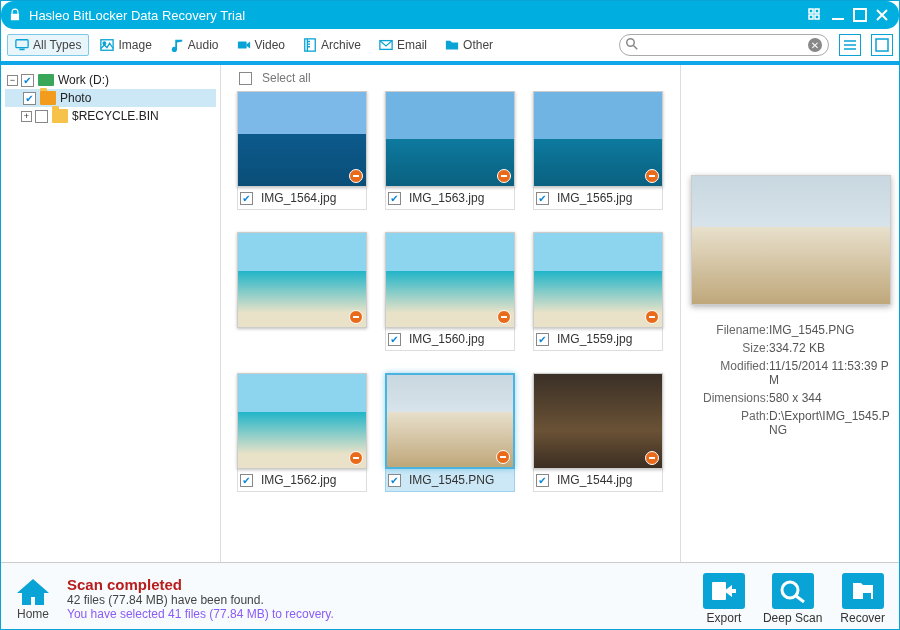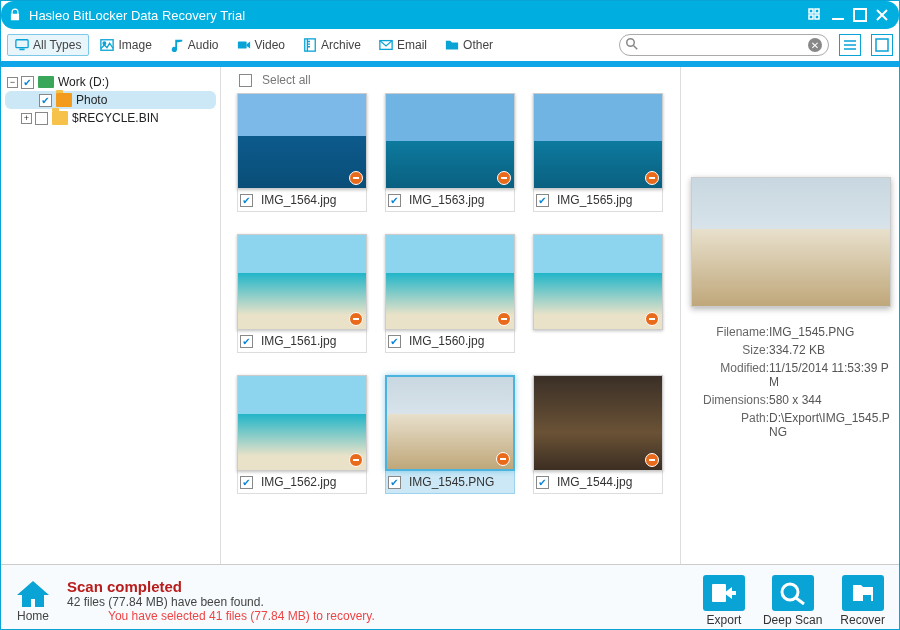--- a/index.html
+++ b/index.html
@@ -1,21 +1,21 @@
 <!DOCTYPE html>
 <html><head>
 <meta charset="utf-8">
 <style>
 * { box-sizing: border-box; margin: 0; padding: 0; }
 body { font-family: "Segoe UI", Tahoma, sans-serif; font-size: 12px; background: #fff; color: #333; width: 900px; height: 630px; overflow: hidden; border: 1px solid #0aa3d6; }
 .titlebar { background: #00aee0; color: #fff; height: 28px; display: flex; align-items: center; padding: 0 6px; border-radius: 13px; }
 .titlebar .lock { width: 16px; height: 16px; margin-right: 6px; display:flex; align-items:center; justify-content:center;}
 .titlebar .title { flex: 1; font-size: 13px; }
 .titlebar .winbtn { width: 22px; height: 22px; display: flex; align-items: center; justify-content: center; cursor: pointer; color:#fff; }
-.toolbar { height: 32px; border-bottom: 6px solid #0ea5e9; display: flex; align-items: center; padding: 16px 6px; gap: 4px; background:#fff;justify-content:center;}
+.toolbar { height: 32px; border-bottom: 4px solid #0ea5e9; display: flex; align-items: center; padding: 16px 6px; gap: 4px; background:#fff;justify-content:center;}
 .filter { display: flex; align-items: center; padding: 3px 7px; cursor: pointer; gap: 4px; color:#444; font-size:12px;}
 .filter.active { border: 1px solid #7bc8e8; background: #e8f6fc; border-radius:2px; }
 .filter .ficon { width:14px; height:14px; display:flex; align-items:center; justify-content:center; color:#0aa3d6;}
 .spacer { flex: 1; }
 .searchbox { position: relative; width: 210px; height: 22px; border: 1px solid #aaa; border-radius: 11px; display: flex; align-items: center; padding: 0 6px; }
 .searchbox input { border: none; outline: none; flex: 1; font-size: 12px; background: transparent; }
 .searchbox .sicon { color:#888; margin-right:4px; }
 .searchbox .clear { width:14px; height:14px; background:#888; border-radius:50%; color:#fff; display:flex; align-items:center; justify-content:center; font-size:10px; cursor:pointer;}
 .viewbtn { width:22px; height:22px; border:1px solid #0aa3d6; margin-left:6px; display:flex; align-items:center; justify-content:center; cursor:pointer; color:#0aa3d6;}
 .content { display: flex; height: 497px; }
@@ -45,21 +45,21 @@
 .preview-img { width:200px; height:130px; border:1px solid #ccc; box-shadow:0 2px 6px rgba(0,0,0,0.3); margin:100px 0 18px 2px; overflow:hidden; background:#dceaf3;}
 .meta-row { display:flex; font-size:12px; color:#666; margin-bottom:4px;}
 .meta-row .k { width:80px;text-align:right; }
 .meta-row .v { flex:1; color:#555; word-break:break-all;}
 .footer { height: 72px; border-top:1px solid #ccc; background:#f7fbfd; display:flex; align-items:center; padding:0 14px;}
 .home { display:flex; flex-direction:column; align-items:center; margin-right:16px; cursor:pointer; color:#444;}
 .home-icon { width:36px; height:30px; color:#0aa3d6; display:flex; align-items:center; justify-content:center;}
 .status { flex:1; }
 .status .h { font-size:15px; font-weight:600; color:#b91c1c;}
 .status .l1 { font-size:12px; color:#444;}
-.status .l2 { font-size:12px; color:#ef4444;margin-left:41px;}
+.status .l2 { font-size:12px; color:#8b5cf6;}
 .action { display:flex; flex-direction:column; align-items:center; margin-left:18px; cursor:pointer; color:#333; font-size:12px;}
 .action .aicon { width:42px; height:36px; background:#0aa3d6; border-radius:3px; display:flex; align-items:center; justify-content:center; color:#fff; margin-bottom:2px;}
 
 .sea1{background:linear-gradient(#7db9e8 0%,#7db9e8 45%,#0c5a8c 45%,#0a4e78 100%);}
 .sea2{background:linear-gradient(#6fb4e3 0%,#6fb4e3 50%,#0d7a9e 50%,#0a6080 100%);}
 .beach{background:linear-gradient(#8dd4ef 0%,#8dd4ef 40%,#1fb5c9 40%,#e9e2c8 85%,#e9e2c8 100%);}
 .yacht{background:linear-gradient(#c8d7e0 0%,#d8e3ea 40%,#e8e0cc 40%,#bfa77a 100%);}
 .interior{background:linear-gradient(#3a2f26 0%,#6a5236 60%,#3c2e22 100%);}
 </style>
 </head>
@@ -183,21 +183,21 @@
 
 <div class="content">
 
   <div class="tree">
     <div class="tree-row" style="padding-left:2px;">
       <span class="expander">−</span>
       <span class="chk checked"></span>
       <span class="drive-icon"></span>
       <span class="tree-label">Work (D:)</span>
     </div>
-    <div class="tree-row selected" style="padding-left:34px;border-radius:6px;">
+    <div class="tree-row selected" style="padding-left:18px;">
       <span class="chk checked"></span>
       <span class="folder-icon" style="background:#f29b1d;"></span>
       <span class="tree-label">Photo</span>
     </div>
     <div class="tree-row" style="padding-left:16px;">
       <span class="expander">+</span>
       <span class="chk"></span>
       <span class="folder-icon"></span>
       <span class="tree-label">$RECYCLE.BIN</span>
     </div>
@@ -237,37 +237,37 @@
                 <span class="chk checked"></span>
                 <span>IMG_1565.jpg</span>
               </div>
             </div>
           </div>
           <div class="thumbs-row">
             <div class="thumb">
               <div class="thumb-img beach">
                 <span class="badge"></span>
               </div>
-              <div class="thumb-name">
-                <span class="chk checked"></span>
-                <span>IMG_1561.jpg</span>
-              </div>
             </div>
             <div class="thumb">
               <div class="thumb-img beach">
                 <span class="badge"></span>
               </div>
               <div class="thumb-name">
                 <span class="chk checked"></span>
                 <span>IMG_1560.jpg</span>
               </div>
             </div>
             <div class="thumb">
               <div class="thumb-img beach">
                 <span class="badge"></span>
+              </div>
+              <div class="thumb-name">
+                <span class="chk checked"></span>
+                <span>IMG_1559.jpg</span>
               </div>
             </div>
           </div>
           <div class="thumbs-row">
             <div class="thumb">
               <div class="thumb-img beach">
                 <span class="badge"></span>
               </div>
               <div class="thumb-name">
                 <span class="chk checked"></span>

